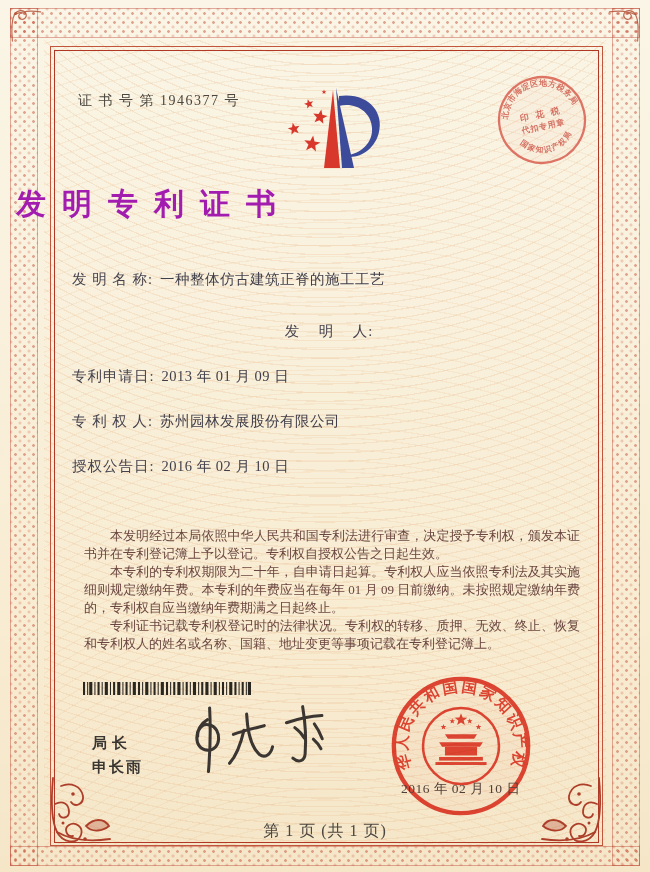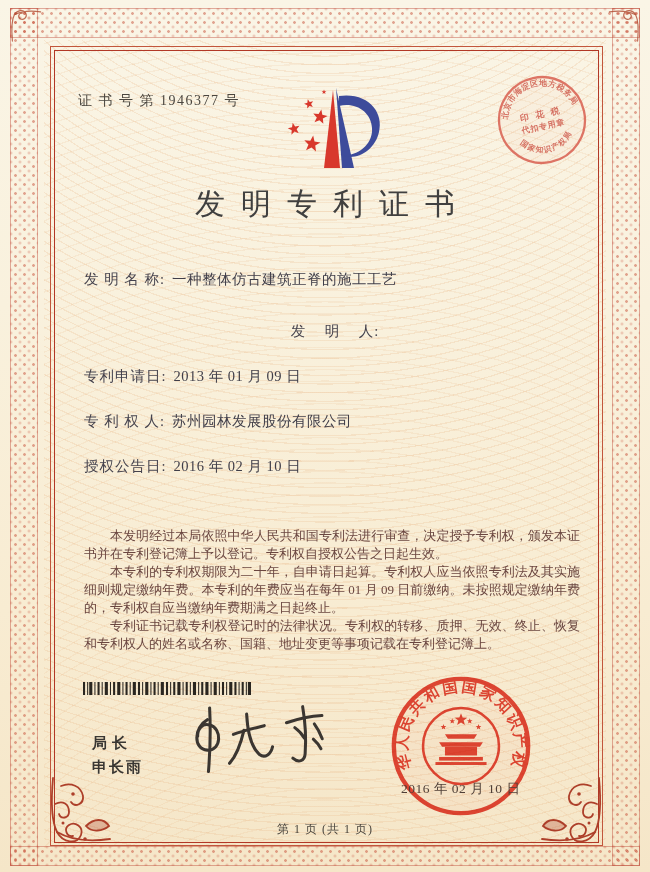--- a/index.html
+++ b/index.html
@@ -33,24 +33,24 @@
   .flourish{position:absolute;pointer-events:none;}
   .fl-bl{left:46px;bottom:22px;width:68px;height:74px;}
   .fl-br{right:44px;bottom:22px;width:68px;height:74px;transform:scaleX(-1);}
   .fl-tl{left:9px;top:7px;width:34px;height:36px;transform:scaleY(-1);opacity:.8;}
   .fl-tr{right:9px;top:7px;width:34px;height:36px;transform:scale(-1,-1);opacity:.8;}
 
   .cert-no{position:absolute;left:78px;top:92px;font-size:14px;color:#4b463f;letter-spacing:1.5px;}
   .logo{position:absolute;left:276px;top:84px;width:110px;height:86px;}
   .tax-stamp{position:absolute;left:496px;top:74px;width:92px;height:92px;opacity:.85;}
 
-  .title{position:absolute;left:0;right:0;top:184px;text-align:center;
-    font-size:30px;font-weight:400;color:#404040;letter-spacing:16px;text-indent:16px;}
-
-  .fields{position:absolute;left:84px;right:64px;top:263px;padding-top:7px;color:#43414c;}
+  .title{position:absolute;left:0;right:0;top:184px;
+    font-size:30px;font-weight:700;color:#a21caf;letter-spacing:16px;text-indent:16px;}
+
+  .fields{position:absolute;left:72px;right:64px;top:263px;padding-top:7px;color:#43414c;}
   .field-row{display:flex;align-items:baseline;font-size:14.5px;}
   .field-row:nth-child(1){height:52px;}
   .field-row:nth-child(2){height:45px;justify-content:center;}
   .field-row:nth-child(3){height:45px;}
   .field-row:nth-child(4){height:45px;}
   .field-row:nth-child(5){height:43px;}
   .field-label{white-space:pre;letter-spacing:1px;color:#45424d;}
   .field-value{margin-left:7px;letter-spacing:.5px;color:#403e49;}
 
   .paras{position:absolute;left:84px;right:70px;top:527px;
@@ -63,21 +63,21 @@
     color:#3a3733;letter-spacing:5px;font-family:"Liberation Sans","DejaVu Sans",sans-serif;}
   .signoff-name{position:absolute;left:92px;top:758px;font-size:15px;font-weight:600;
     color:#3a3733;letter-spacing:2px;font-family:"Liberation Sans","DejaVu Sans",sans-serif;}
   .signature{position:absolute;left:182px;top:700px;width:152px;height:86px;transform:rotate(-3deg);}
 
   .seal{position:absolute;left:388px;top:673px;width:146px;height:146px;opacity:.92;mix-blend-mode:multiply;}
   .seal-date{position:absolute;left:401px;top:780px;font-size:13.5px;color:#4f3f37;
     letter-spacing:.5px;z-index:5;}
 
   .footer{position:absolute;left:0;right:0;top:821px;text-align:center;
-    font-size:12px;color:#4b463f;letter-spacing:1px;}
+    font-size:16px;color:#4b463f;letter-spacing:1px;}
 </style>
 </head>
 <body>
 
 <div class="sheet"></div>
 <div class="guilloche"></div>
 
 <div class="band band-top"></div>
 <div class="band band-bottom"></div>
 <div class="band band-left"></div>

